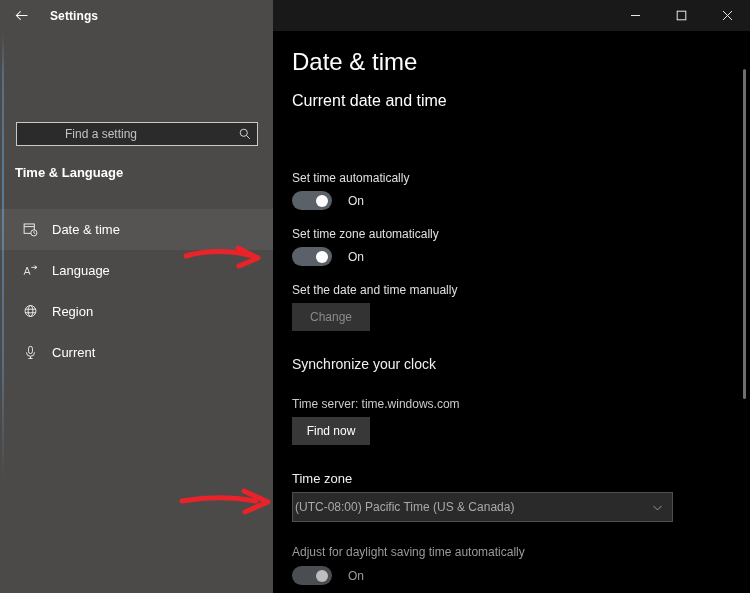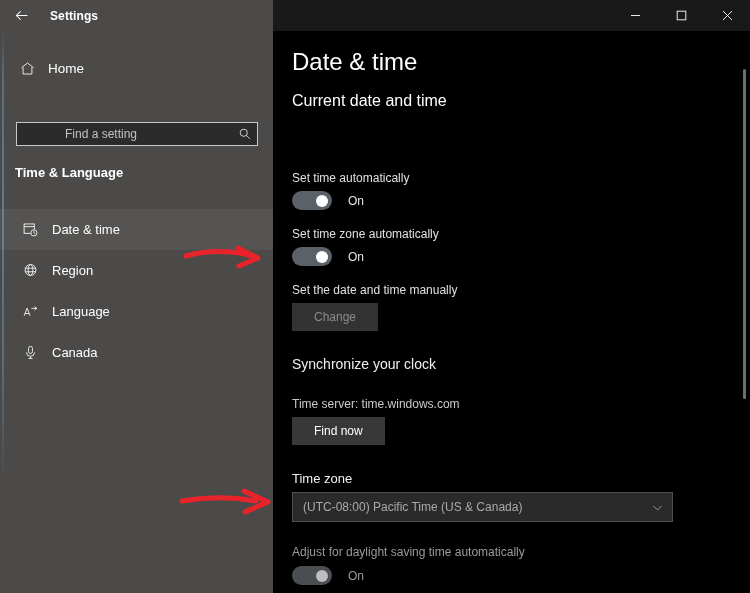--- a/index.html
+++ b/index.html
@@ -223,21 +223,21 @@
     margin-left: 16px;
   }
   .toggle-state.dim { color: #9a9a9a; }
 
   
   .btn {
     position: absolute;
     left: 19px;
     height: 28px;
     min-width: 78px;
-    padding: 0 22px;
+    padding: 0 14px;
     border: none;
     font-family: "Liberation Sans", sans-serif;
     font-size: 12px;
     background: #383838;
     color: #ffffff;
     cursor: pointer;
   }
   .btn.disabled {
     background: #333333;
     color: #8a8a8a;
@@ -260,21 +260,21 @@
     background: #2a2a2a;
     border: 1px solid #4f4f4f;
     display: flex;
     align-items: center;
     cursor: pointer;
   }
   .dropdown .dd-text {
     flex: 1;
     font-size: 12px;
     color: #a9a9a9;
-    padding-left: 10px;
+    padding-left: 2px;
     white-space: nowrap;
     overflow: hidden;
   }
   .dropdown .dd-chev {
     width: 30px;
     display: flex; align-items: center; justify-content: center;
     color: #9b9b9b;
   }
 
   
@@ -332,29 +332,20 @@
         <svg width="11" height="11" viewBox="0 0 11 11" stroke="currentColor" stroke-width="1">
             <path d="M1 1 L10 10 M10 1 L1 10"></path>
           </svg>
       </div>
     </div>
   </div>
 
   <div class="sidebar">
     <div class="accent-strip"></div>
 
-    <div class="home-row">
-      <div class="home-icon">
-        <svg width="17" height="17" viewBox="0 0 20 20" fill="none" stroke="currentColor" stroke-width="1.1">
-          <path d="M3 9 L10 3.5 L17 9"></path>
-          <path d="M4.8 8.6 V16.5 H15.2 V8.6"></path>
-        </svg>
-      </div>
-      <div class="home-label">Home</div>
-    </div>
 
     <div class="search-wrap">
       <input class="search-input" type="text" placeholder="Find a setting" style="">
       <div class="search-icon">
         <svg width="14" height="14" viewBox="0 0 16 16" fill="none" stroke="currentColor" stroke-width="1.1">
           <circle cx="6.6" cy="6.6" r="4.1"></circle>
             <path d="M9.7 9.7 L13.5 13.5"></path>
         </svg>
       </div>
     </div>
@@ -371,47 +362,47 @@
             <circle cx="14" cy="14" r="3.6" fill="#4c4a48"></circle>
             <path d="M14 11.8 V14 L15.6 15"></path>
           </svg>
         </div>
         <div class="nav-label">Date &amp; time</div>
       </div>
 
       <div class="nav-item">
         <div class="nav-ico">
           <svg width="17" height="17" viewBox="0 0 20 20" fill="none" stroke="currentColor" stroke-width="1.1">
+            <path d="M2.5 15 L6 6 L9.5 15 M3.7 12.4 H8.3"></path>
+            <path d="M11 6.3 H17.5 M14.8 4.3 L17.5 6.3 L14.8 8.3"></path>
+          </svg>
+        </div>
+        <div class="nav-label">Language</div>
+      </div>
+
+      <div class="nav-item">
+        <div class="nav-ico">
+          <svg width="17" height="17" viewBox="0 0 20 20" fill="none" stroke="currentColor" stroke-width="1.1">
             <circle cx="10" cy="9.4" r="6.4"></circle>
             <ellipse cx="10" cy="9.4" rx="2.8" ry="6.4"></ellipse>
             <path d="M3.8 7.3 H16.2 M3.8 11.5 H16.2"></path>
           </svg>
         </div>
         <div class="nav-label">Region</div>
-      </div>
-
-      <div class="nav-item">
-        <div class="nav-ico">
-          <svg width="17" height="17" viewBox="0 0 20 20" fill="none" stroke="currentColor" stroke-width="1.1">
-            <path d="M2.5 15 L6 6 L9.5 15 M3.7 12.4 H8.3"></path>
-            <path d="M11 6.3 H17.5 M14.8 4.3 L17.5 6.3 L14.8 8.3"></path>
-          </svg>
-        </div>
-        <div class="nav-label">Language</div>
       </div>
 
       <div class="nav-item">
         <div class="nav-ico">
           <svg width="17" height="17" viewBox="0 0 20 20" fill="none" stroke="currentColor" stroke-width="1.1">
             <rect x="7.7" y="2.8" width="4.6" height="8.4" rx="2.3"></rect>
             <path d="M5.3 9.8 A4.7 4.7 0 0 0 14.7 9.8"></path>
             <path d="M10 14.5 V17 M7.6 17 H12.4"></path>
           </svg>
         </div>
-        <div class="nav-label">Canada</div>
+        <div class="nav-label">Current</div>
       </div>
 
     </div>
   </div>
 
   <div class="content">
 
     <div class="page-title">Date &amp; time</div>
 
     <div class="h2">Current date and time</div>

